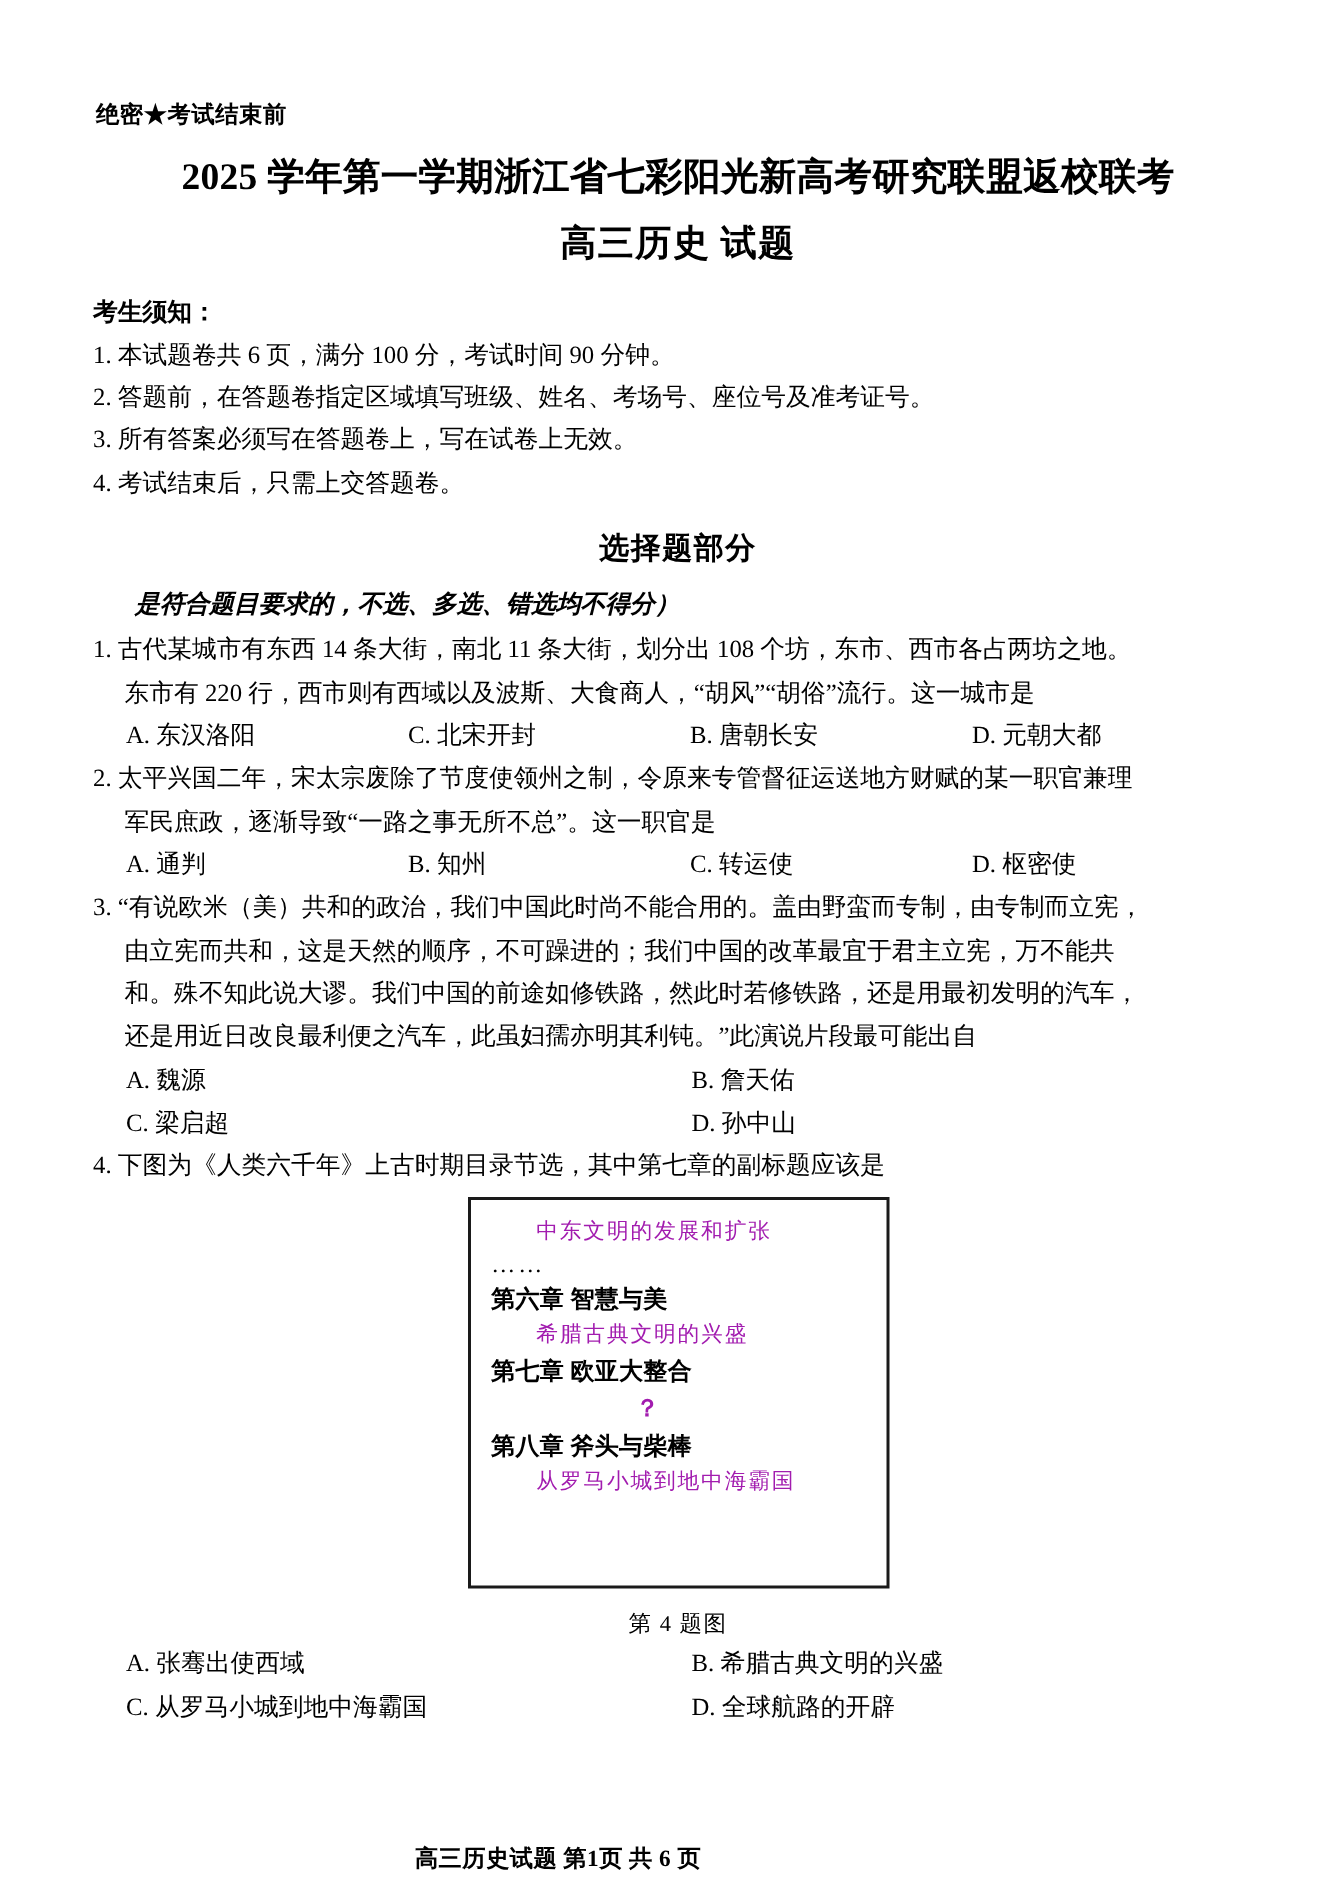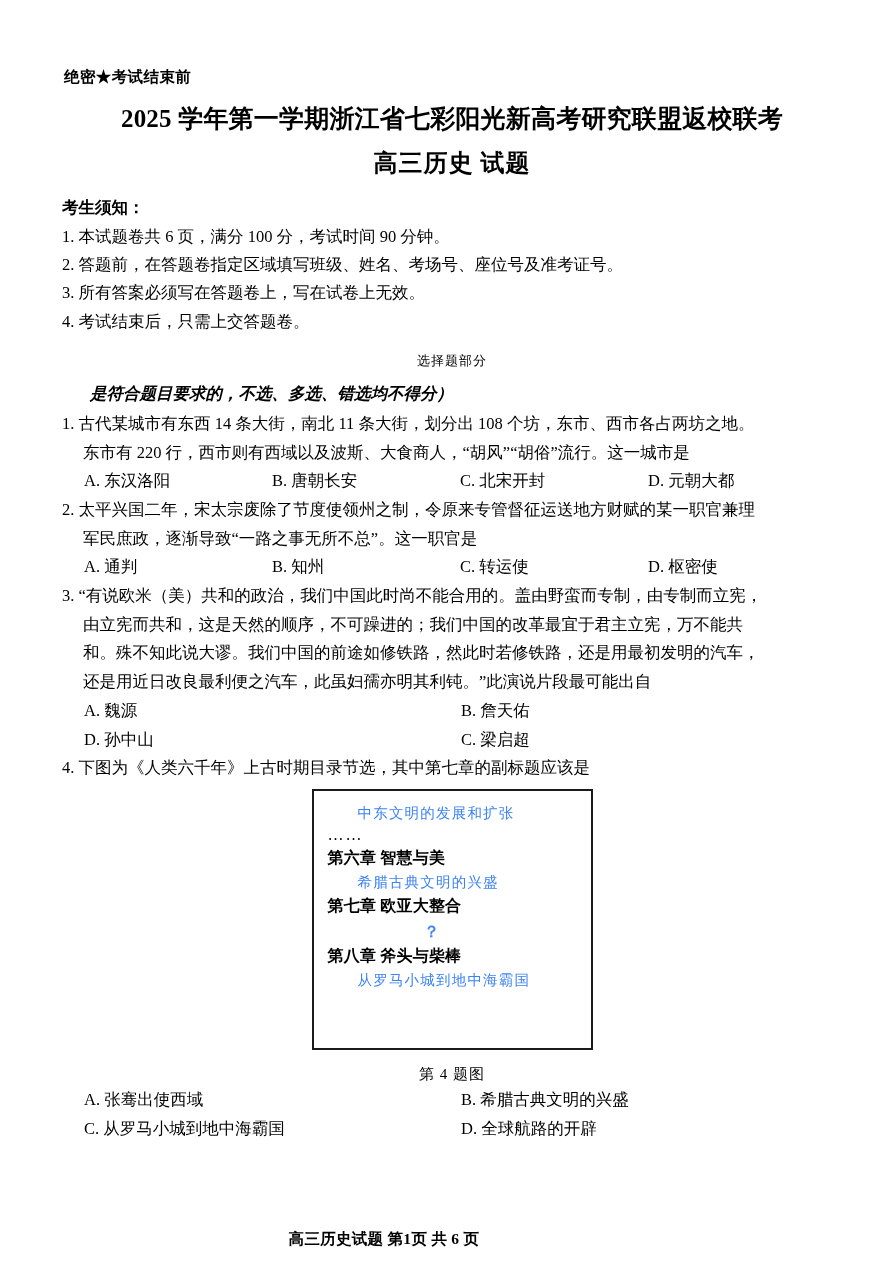--- a/index.html
+++ b/index.html
@@ -66,22 +66,22 @@
   }
   .notice-line {
     font-size: 16.5px;
     line-height: 1.72;
     margin: 0;
   }
 
   
   .section-heading {
     text-align: center;
-    font-size: 13px;
-    font-weight: normal;
+    font-size: 20px;
+    font-weight: bold;
     letter-spacing: 1px;
     margin: 16px 0 10px 0;
   }
 
   
   .group-heading {
     font-size: 16.5px;
     font-weight: bold;
     line-height: 1.68;
     margin: 0 0 2px 0;
@@ -153,23 +153,23 @@
     line-height: 1.55;
     white-space: nowrap;
     letter-spacing: 0.2px;
   }
   .toc-sub {
     font-size: 14.5px;
     line-height: 1.6;
     white-space: nowrap;
     padding-left: 30px;
     letter-spacing: 1.2px;
-    font-family: Liberation Serif, serif;
+    font-family: Liberation Mono, monospace;
     font-style: normal;
-    color: #3b82f6;
+    color: #a21caf;
   }
   .toc-sub.q-mark {
     padding-left: 96px;
     font-weight: bold;
     font-size: 16px;
     letter-spacing: 0;
   }
   .toc-dots {
     font-size: 16px;
     line-height: 1.3;
@@ -179,21 +179,21 @@
   .figure-caption {
     font-size: 15px;
     line-height: 1.6;
     margin-top: 12px;
     letter-spacing: 1px;
   }
 
   
   .footer {
     position: absolute;
-    left: 16px;
+    left: 4px;
     top: 1229px;
     width: 736px;
     text-align: center;
     font-size: 15.5px;
     font-weight: bold;
     letter-spacing: 0.3px;
   }
 </style>
 </head>
 <body>
@@ -217,22 +217,22 @@
 
     <div class="group-heading">
       <span class="cont">是符合题目要求的，不选、多选、错选均不得分）</span>
     </div>
 
     <div class="question">
       <div class="q-line">1. 古代某城市有东西 14 条大街，南北 11 条大街，划分出 108 个坊，东市、西市各占两坊之地。</div>
       <div class="q-line indent">东市有 220 行，西市则有西域以及波斯、大食商人，“胡风”“胡俗”流行。这一城市是</div>
       <div class="options-4">
         <span class="opt">A. 东汉洛阳</span>
+        <span class="opt">C. 北宋开封</span>
         <span class="opt">B. 唐朝长安</span>
-        <span class="opt">C. 北宋开封</span>
         <span class="opt">D. 元朝大都</span>
       </div>
     </div>
 
     <div class="question">
       <div class="q-line">2. 太平兴国二年，宋太宗废除了节度使领州之制，令原来专管督征运送地方财赋的某一职官兼理</div>
       <div class="q-line indent">军民庶政，逐渐导致“一路之事无所不总”。这一职官是</div>
       <div class="options-4">
         <span class="opt">A. 通判</span>
         <span class="opt">B. 知州</span>
@@ -244,22 +244,22 @@
     <div class="question">
       <div class="q-line">3. “有说欧米（美）共和的政治，我们中国此时尚不能合用的。盖由野蛮而专制，由专制而立宪，</div>
       <div class="q-line indent">由立宪而共和，这是天然的顺序，不可躁进的；我们中国的改革最宜于君主立宪，万不能共</div>
       <div class="q-line indent">和。殊不知此说大谬。我们中国的前途如修铁路，然此时若修铁路，还是用最初发明的汽车，</div>
       <div class="q-line indent">还是用近日改良最利便之汽车，此虽妇孺亦明其利钝。”此演说片段最可能出自</div>
       <div class="options-2">
         <span class="opt">A. 魏源</span>
         <span class="opt">B. 詹天佑</span>
       </div>
       <div class="options-2">
+        <span class="opt">C. 梁启超</span>
         <span class="opt">D. 孙中山</span>
-        <span class="opt">C. 梁启超</span>
       </div>
     </div>
 
     <div class="question">
       <div class="q-line">4. 下图为《人类六千年》上古时期目录节选，其中第七章的副标题应该是</div>
 
       <div class="figure-wrap">
         <div class="toc-box">
           <div class="toc-sub">中东文明的发展和扩张</div>
           <div class="toc-dots">……</div>

